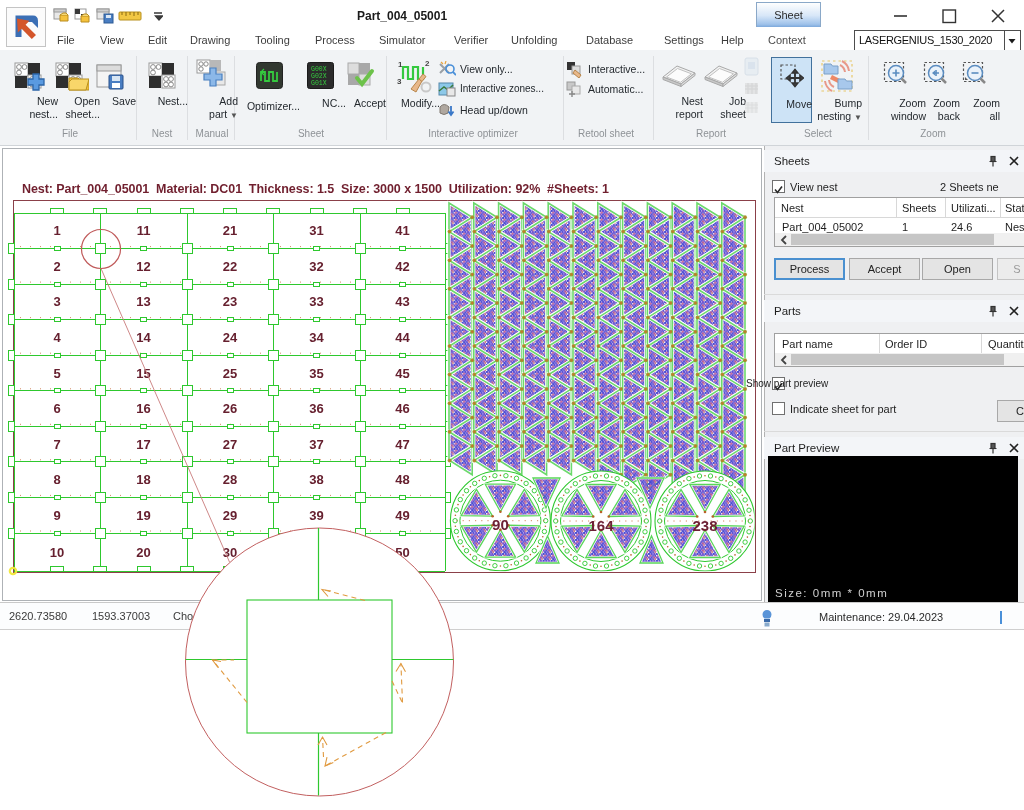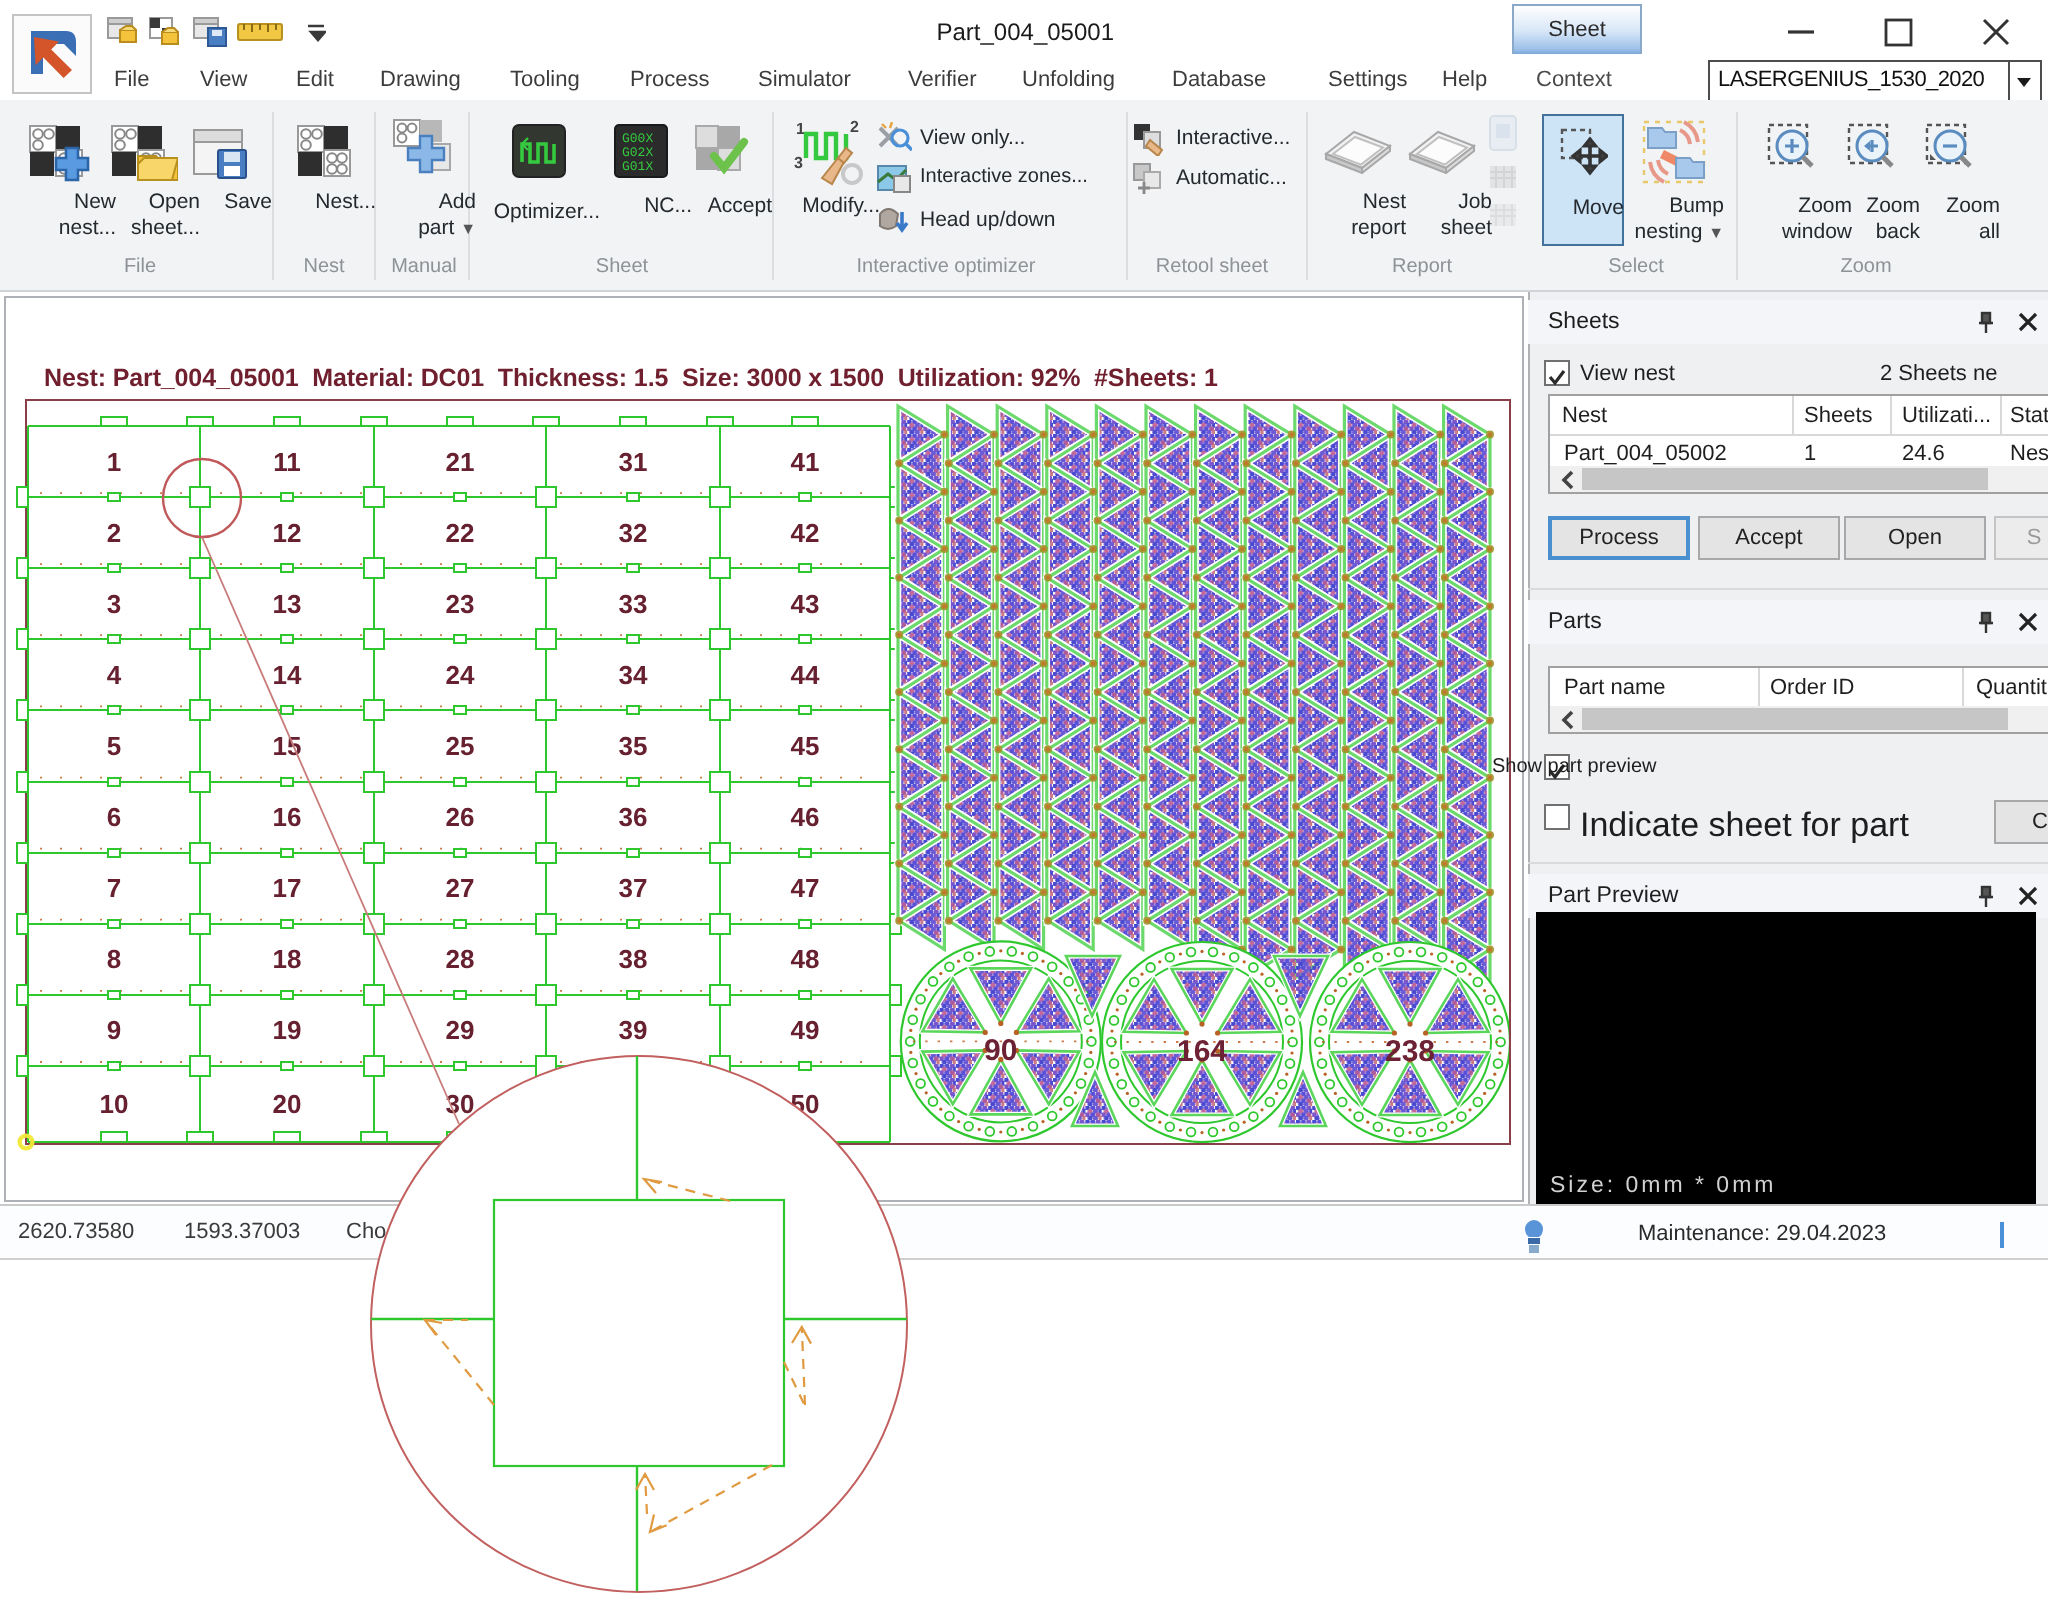--- a/index.html
+++ b/index.html
@@ -32,21 +32,21 @@
 <path d="M28 8 h8 v6 h-8 z" fill="#f5c23c" stroke="#b98c1e"></path>
     <path d="M28 8 l3 -2 h3 l2 2" fill="#f5d97a" stroke="#b98c1e"></path>
 <rect x="44" y="1" width="12" height="10" fill="#e8e8e8" stroke="#9a9a9a"></rect>
     <rect x="44" y="1" width="12" height="3" fill="#cfcfcf" stroke="#9a9a9a"></rect>
 <rect x="51" y="6" width="9" height="9" fill="#4a7ec2" stroke="#2d5a94"></rect>
     <rect x="53" y="7" width="5" height="3" fill="#dce8f5"></rect>
 <rect x="66" y="4" width="22" height="8" rx="1" fill="#f2c744" stroke="#b8901e"></rect>
 <path d="M69 4 v3 M73 4 v4 M77 4 v3 M81 4 v4 M85 4 v3" stroke="#8a6a12" stroke-width="1" fill="none"></path>
 <path d="M101 5 h8 M102.5 8 l3.5 4 l3.5 -4 z" stroke="#3a3a3a" fill="#3a3a3a" stroke-width="1.3"></path>
 </svg>
-<div class="abs" style="left:357px;top:9px;width:200px;font-size:12px;font-weight:normal;color:#1a1a1a;text-align:right">Part_004_05001</div>
+<div class="abs" style="left:357px;top:9px;width:200px;font-size:12px;font-weight:bold;color:#1a1a1a;text-align:left">Part_004_05001</div>
 <div class="abs" style="left:756px;top:2px;width:65px;height:26px;background:linear-gradient(#fefefe,#d8e7f8 50%,#9fc2ea 85%,#6f9fd6);border:1px solid #8aa8c8;border-bottom:none;font-size:11px;color:#2a2a2a;text-align:center;line-height:24px">Sheet</div>
 <svg class="abs" style="left:880px;top:6px" width="140" height="20" viewBox="0 0 140 20">
 <path d="M14 10 h13" stroke="#333" stroke-width="1.6"></path>
 <rect x="63" y="4" width="12.5" height="12.5" fill="none" stroke="#333" stroke-width="1.4"></rect>
 <path d="M112 4 l12 12 M124 4 l-12 12" stroke="#333" stroke-width="1.5"></path>
 </svg>
 <div class="abs" style="left:0;top:27px;width:1024px;height:23px;background:#fff"></div>
 <div class="mi" style="left:57px">File</div>
 <div class="mi" style="left:100px">View</div>
 <div class="mi" style="left:148px">Edit</div>
@@ -1685,21 +1685,21 @@
         <path d="M7 1 L3 5 L7 9" fill="none" stroke="#444" stroke-width="1.8"></path>
       </svg>
 <div class="abs" style="left:16px;top:1px;width:213px;height:11px;background:#c6c6c6"></div>
 </div>
   </div>
 <div class="cb" style="left:772px;top:377px"><svg width="11" height="11" viewBox="0 0 11 11">
       <path d="M2 5.5 l2.5 3 l4.5 -6" stroke="#2a2a2a" stroke-width="1.6" fill="none"></path>
     </svg></div>
 <div class="abs" style="left:746px;top:378px;font-size:10px;color:#1e1e1e">Show part preview</div>
 <div class="cb" style="left:772px;top:402px"></div>
-<div class="abs" style="left:790px;top:403px;font-size:17px;color:#1e1e1e">Indicate sheet for part</div>
+<div class="abs" style="left:790px;top:403px;font-size:11px;color:#1e1e1e">Indicate sheet for part</div>
 <div class="btn" style="left:997px;top:400px;width:40px;text-align:left;padding-left:18px">C</div>
 <div class="abs" style="left:764px;top:431px;width:260px;height:1px;background:#dadada"></div>
 <div class="ptitle" style="top:437px">Part Preview</div>
 <svg class="abs" style="left:986px;top:442px" width="34" height="13" viewBox="0 0 34 13">
 <g stroke="#333" stroke-width="1.2" fill="none">
       <rect x="5" y="1.5" width="4" height="5" fill="#555"></rect>
       <path d="M3.5 6.5 h7 M7 6.5 v5"></path>
     </g>
 <path d="M24 2 l8 8 M32 2 l-8 8" stroke="#222" stroke-width="1.6"></path>
 </svg>

